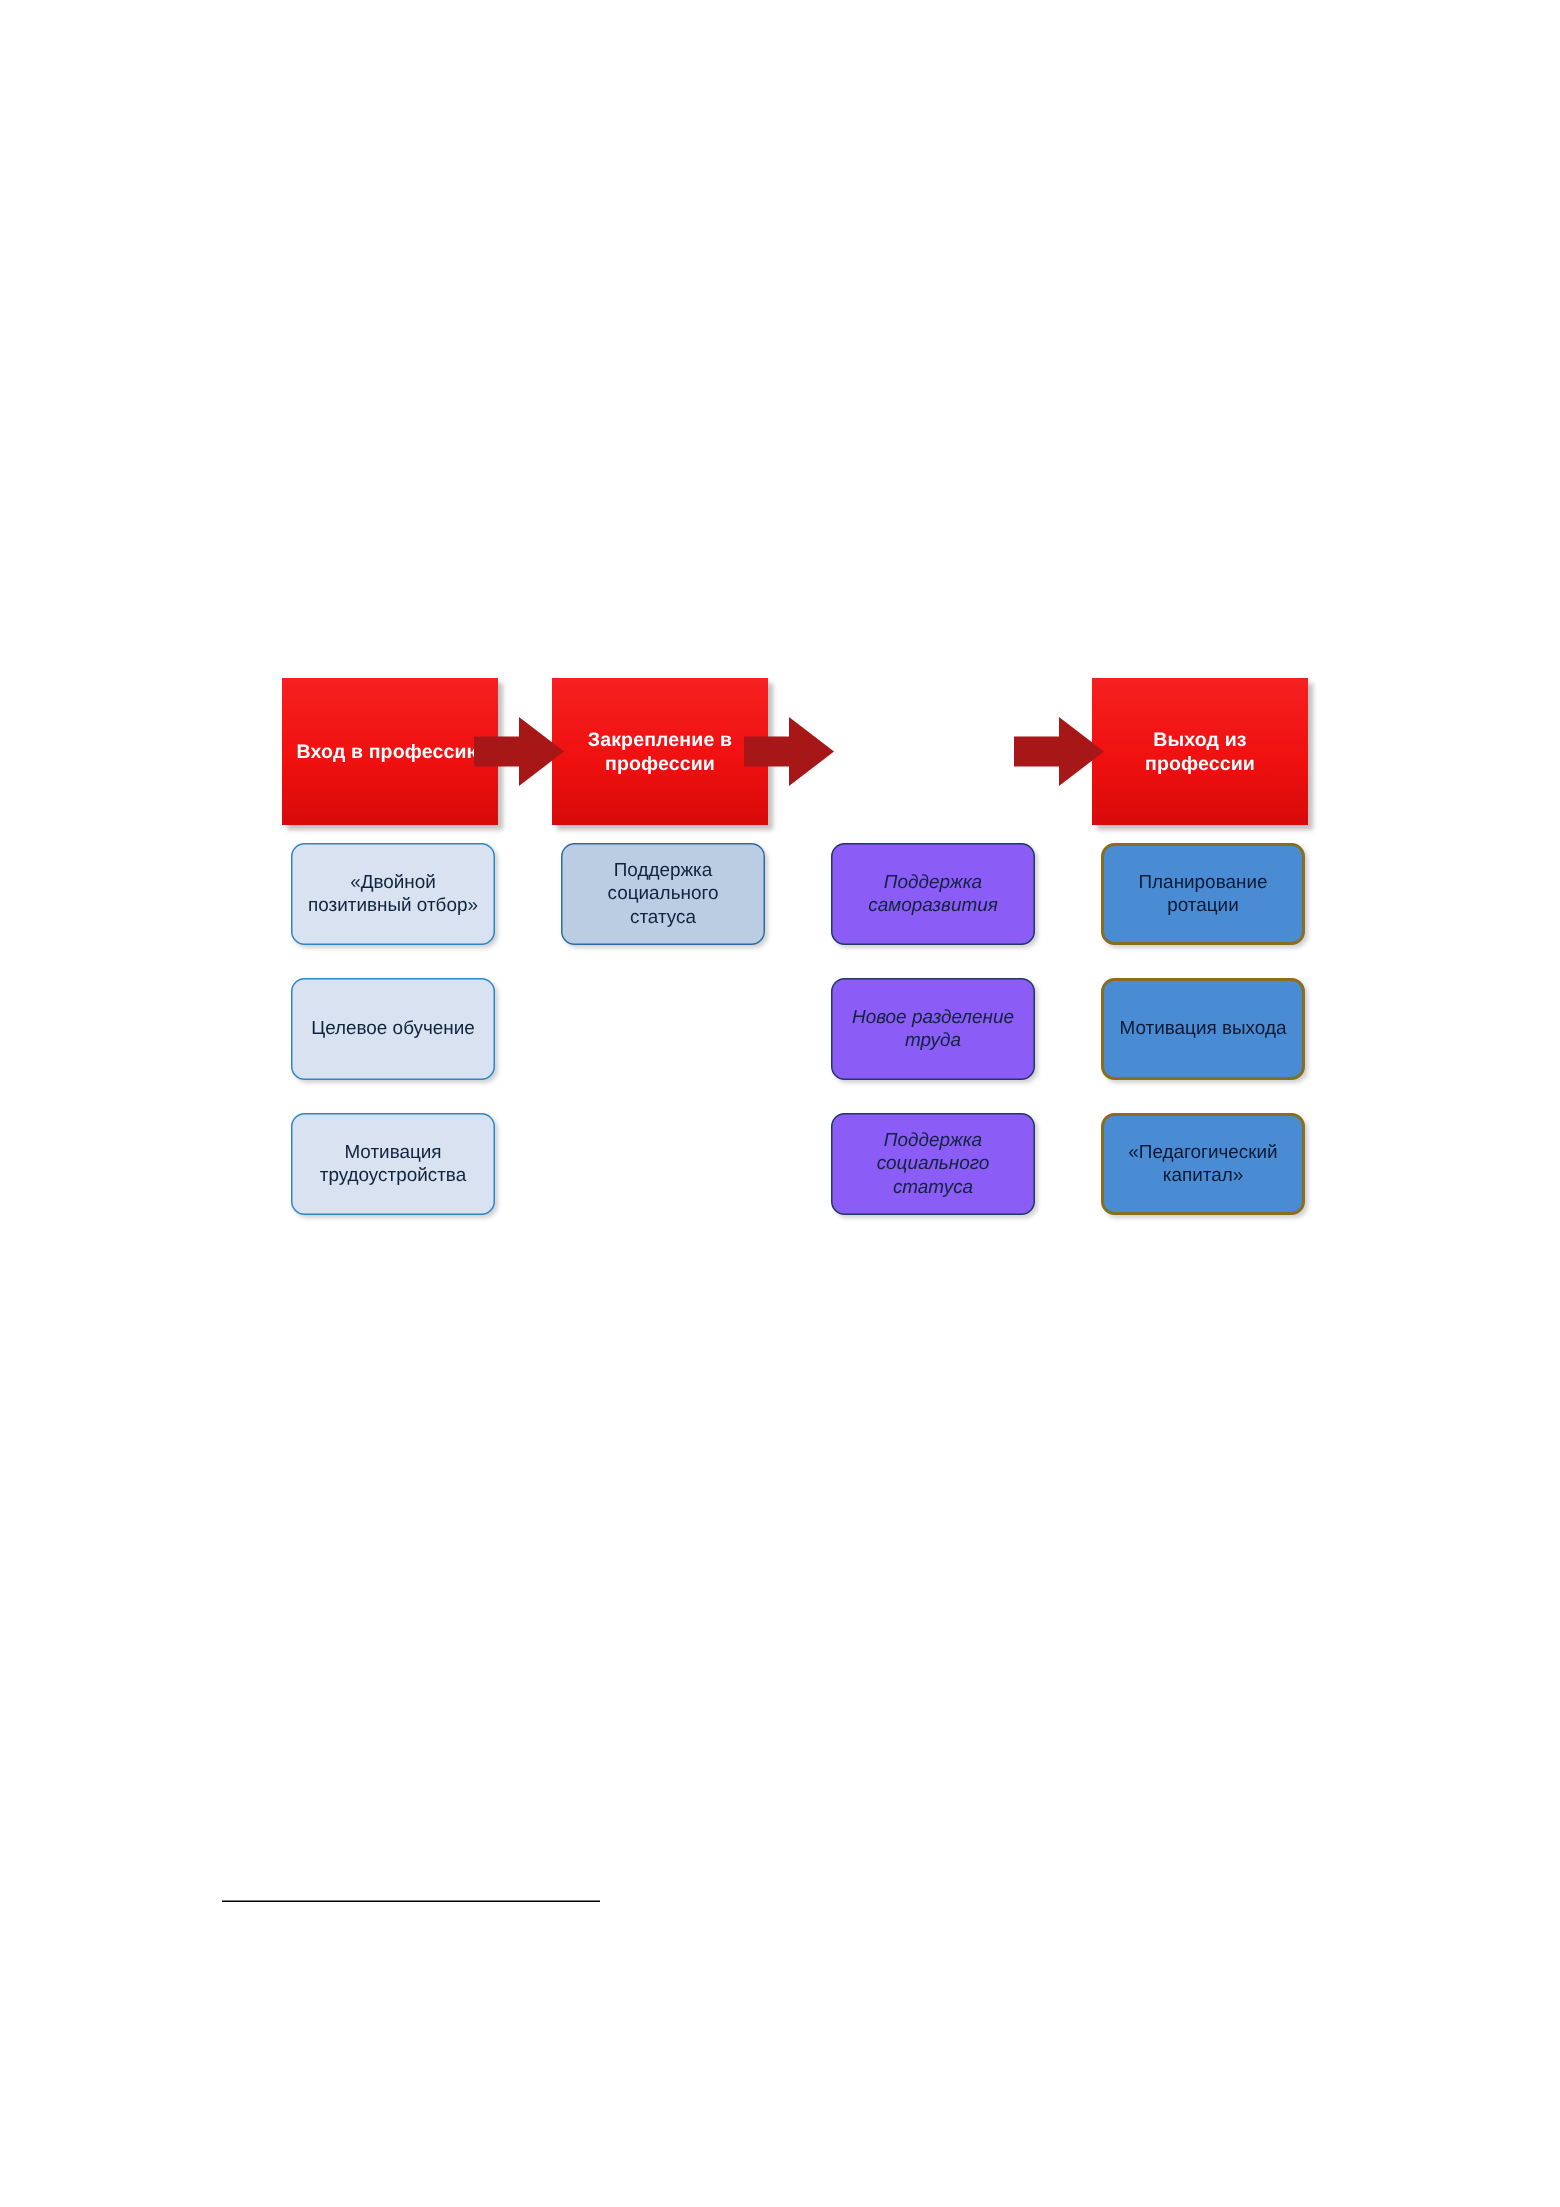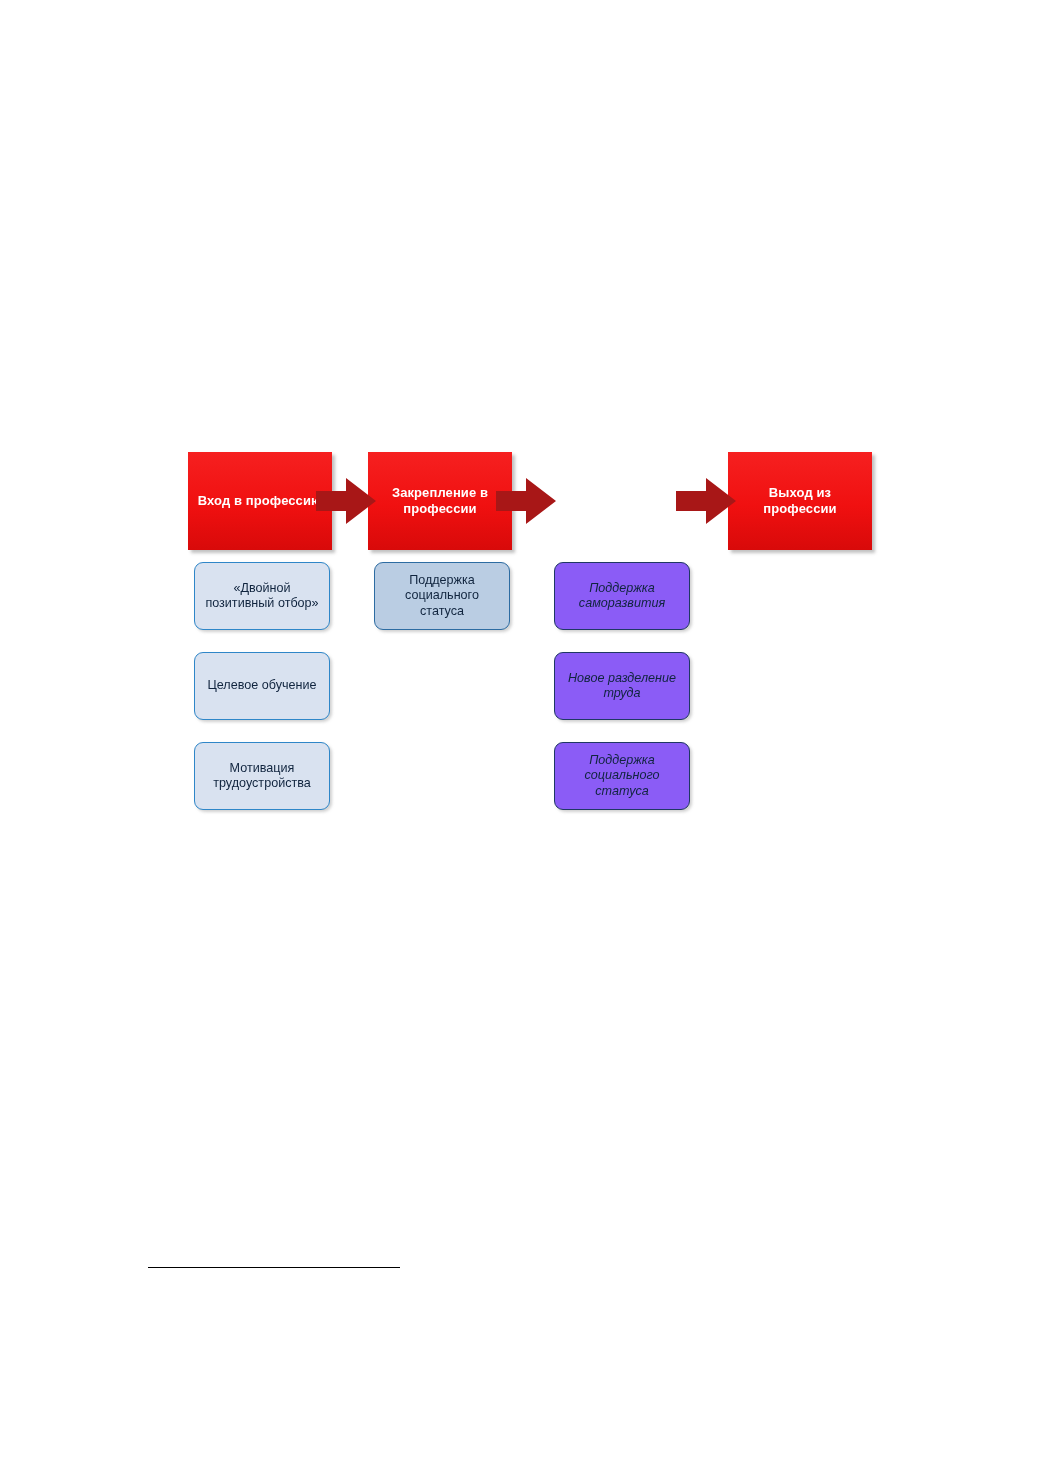--- a/index.html
+++ b/index.html
@@ -207,18 +207,29 @@
         <span class="sub-label">Поддержка саморазвития</span>
       </div>
       <div class="sub-box">
         <span class="sub-label">Новое разделение труда</span>
       </div>
       <div class="sub-box">
         <span class="sub-label">Поддержка социального статуса</span>
       </div>
     </div>
 
+    <div class="sub-col c4" style="left:734px;">
+      <div class="sub-box">
+        <span class="sub-label">Планирование ротации</span>
+      </div>
+      <div class="sub-box">
+        <span class="sub-label">Мотивация выхода</span>
+      </div>
+      <div class="sub-box">
+        <span class="sub-label">«Педагогический капитал»</span>
+      </div>
+    </div>
 
   </div>
 
   <div id="footnote-rule"></div>
 
 </div>
 
 </body></html>

